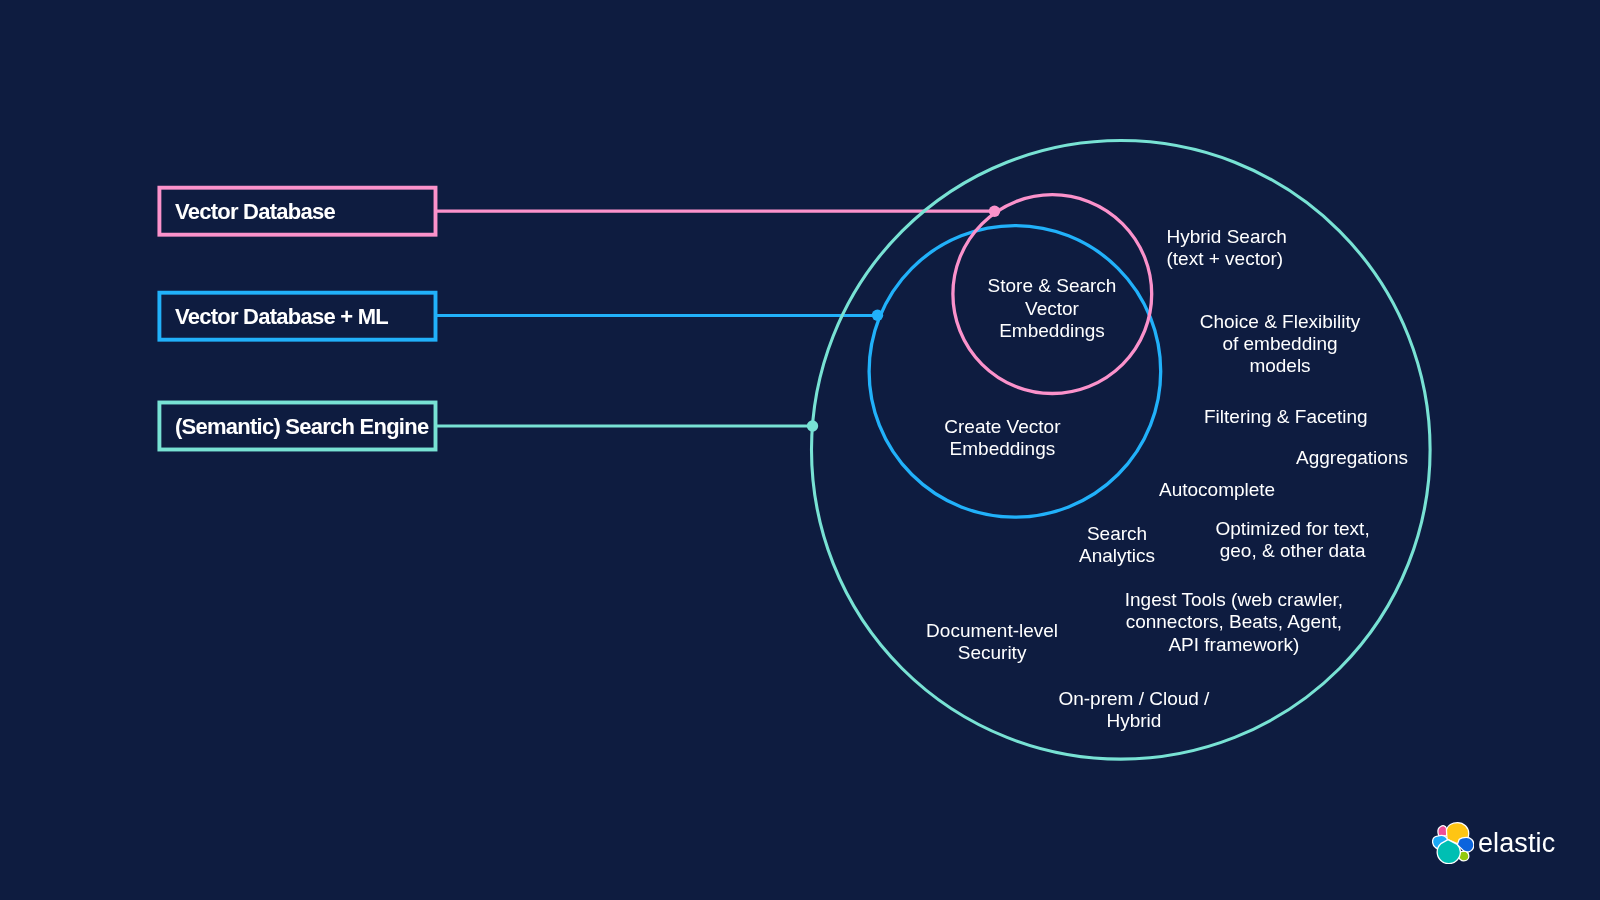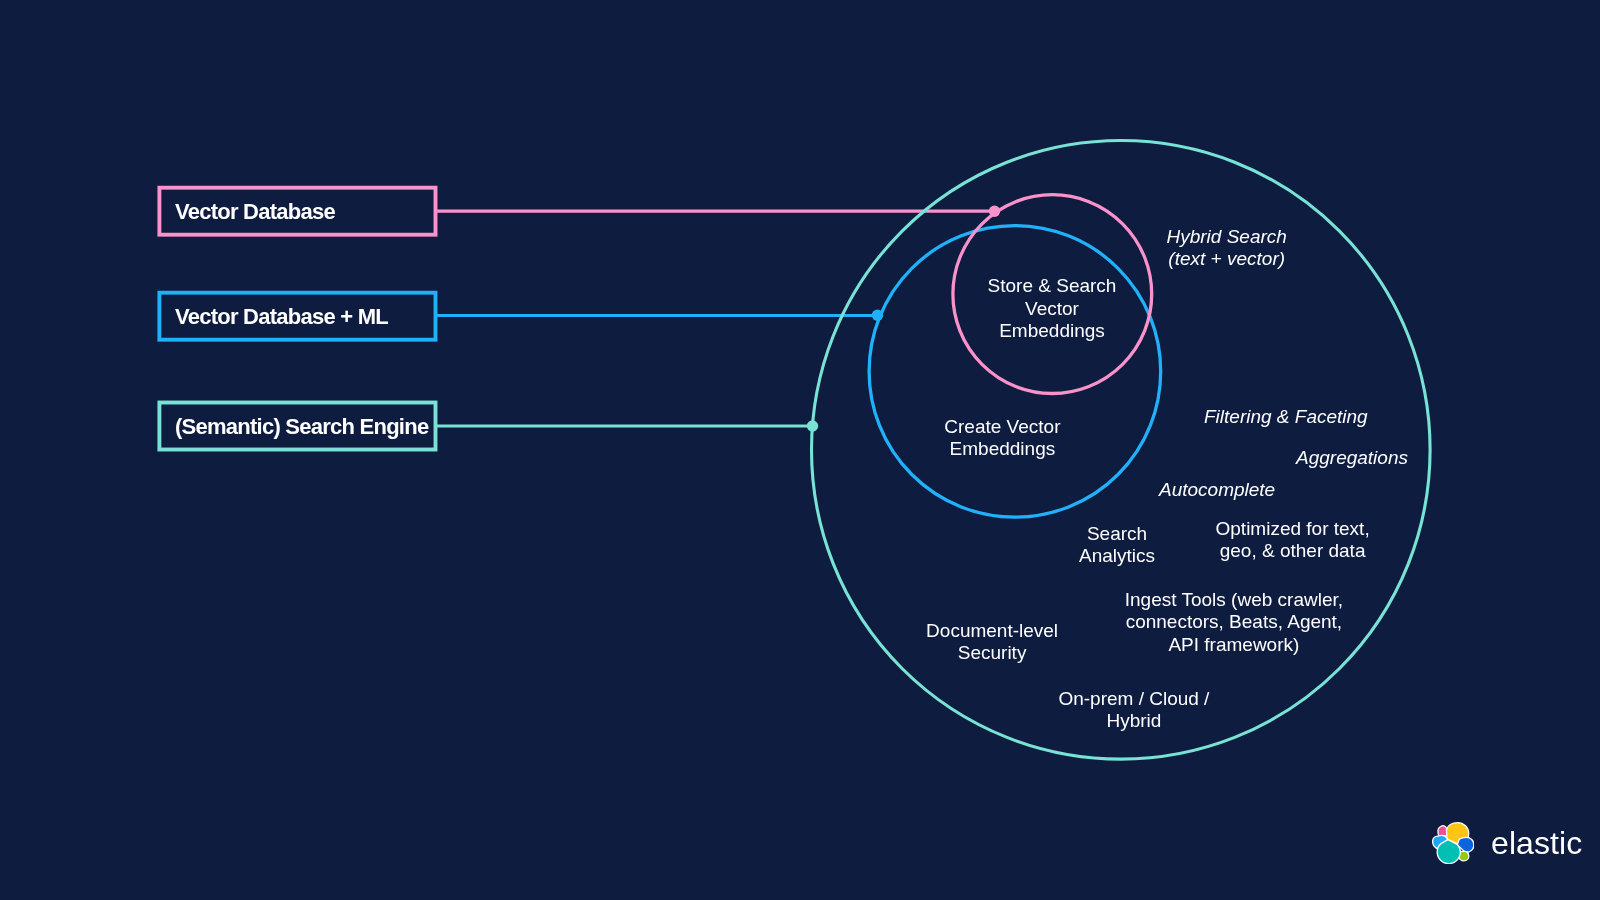--- a/index.html
+++ b/index.html
@@ -6,23 +6,23 @@
   html,body{margin:0;padding:0;background:#0E1C40;}
   body{width:1600px;height:900px;overflow:hidden;
        font-family:"Liberation Sans",sans-serif;
        -webkit-font-smoothing:antialiased;}
   #stage{position:relative;width:1600px;height:900px;background:#0E1C40;}
   svg#art{position:absolute;left:0;top:0;width:1600px;height:900px;overflow:visible;}
   .legend-box{position:absolute;box-sizing:border-box;display:flex;align-items:center;}
   .legend-label{color:#ffffff;font-weight:bold;font-size:22px;letter-spacing:-0.75px;white-space:nowrap;position:relative;top:1px;transform:translateZ(0);}
   .cap{position:absolute;color:#ffffff;font-size:19px;line-height:22.2px;white-space:pre;transform:translateZ(0);}
   .cap.c{text-align:center;transform:translateX(-50%) translateZ(0);}
-  .cap.l{text-align:center;transform:translateZ(0);font-style:italic;}
+  .cap.l{text-align:left;transform:translateZ(0);}
   #brand{position:absolute;display:flex;align-items:center;}
-  #brandword{color:#ffffff;font-size:32px;letter-spacing:0.1px;margin-left:17px;line-height:1;transform:translateZ(0);}
+  #brandword{color:#ffffff;font-size:27px;letter-spacing:0.1px;margin-left:4px;line-height:1;transform:translateZ(0);}
 </style>
 </head>
 <body>
 
 <div id="stage">
 
   <svg id="art" viewBox="0 0 1600 900">
 
     <rect x="159.4" y="187.7" width="276.1" height="47.0" fill="none" stroke-width="3.9" stroke="#FB92CB"></rect>
     <rect x="159.4" y="292.7" width="276.1" height="47.0" fill="none" stroke-width="3.9" stroke="#21B1FA"></rect>
@@ -52,20 +52,23 @@
   </div>
 
   <div class="cap c" style="left:1052px;top:275.4px;">Store &amp; Search
 Vector
 Embeddings</div>
   <div class="cap c" style="left:1002.4px;top:415.7px;">Create Vector
 Embeddings</div>
 
   <div class="cap l" style="left:1166.5px;top:226.1px;">Hybrid Search
 (text + vector)</div>
+  <div class="cap c" style="left:1280px;top:311.0px;">Choice &amp; Flexibility
+of embedding
+models</div>
   <div class="cap l" style="left:1204px;top:406.2px;">Filtering &amp; Faceting</div>
   <div class="cap l" style="left:1296px;top:447.3px;">Aggregations</div>
   <div class="cap l" style="left:1159px;top:479.4px;">Autocomplete</div>
   <div class="cap c" style="left:1117px;top:522.7px;">Search
 Analytics</div>
   <div class="cap c" style="left:1292.6px;top:518.2px;">Optimized for text,
 geo, &amp; other data</div>
   <div class="cap c" style="left:992.1px;top:620.1px;">Document-level
 Security</div>
   <div class="cap c" style="left:1233.9px;top:589.2px;">Ingest Tools (web crawler,

